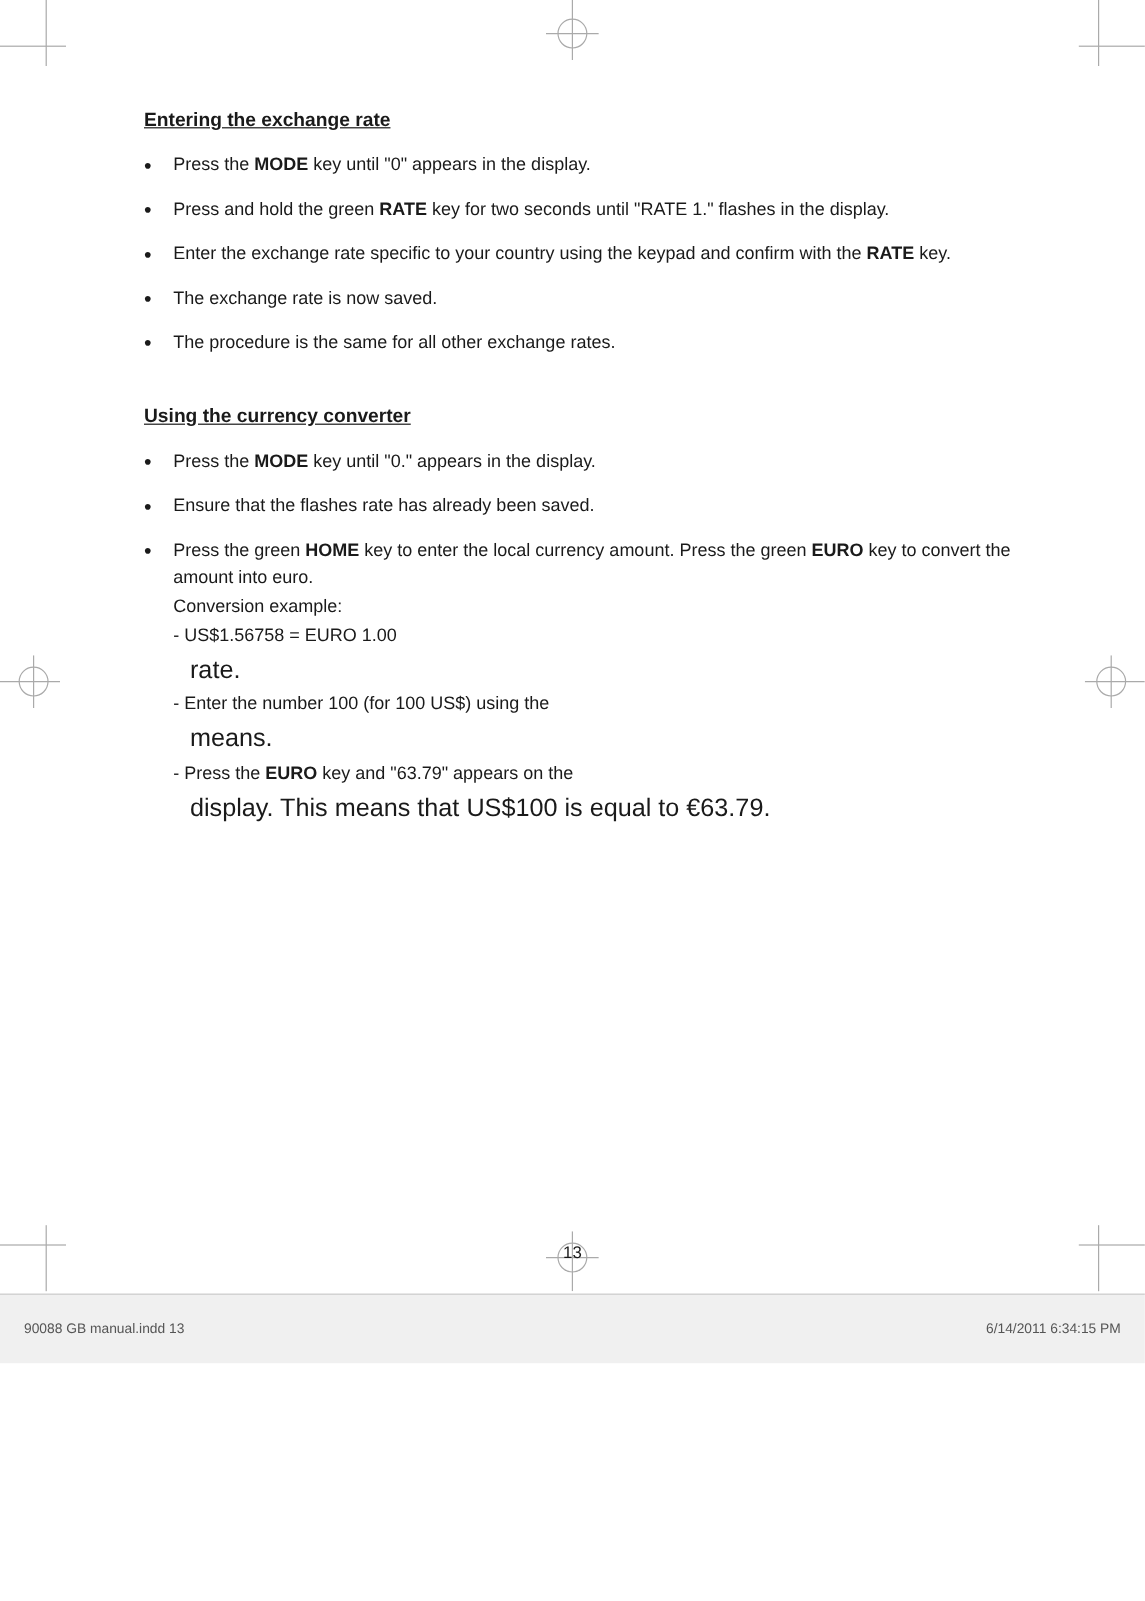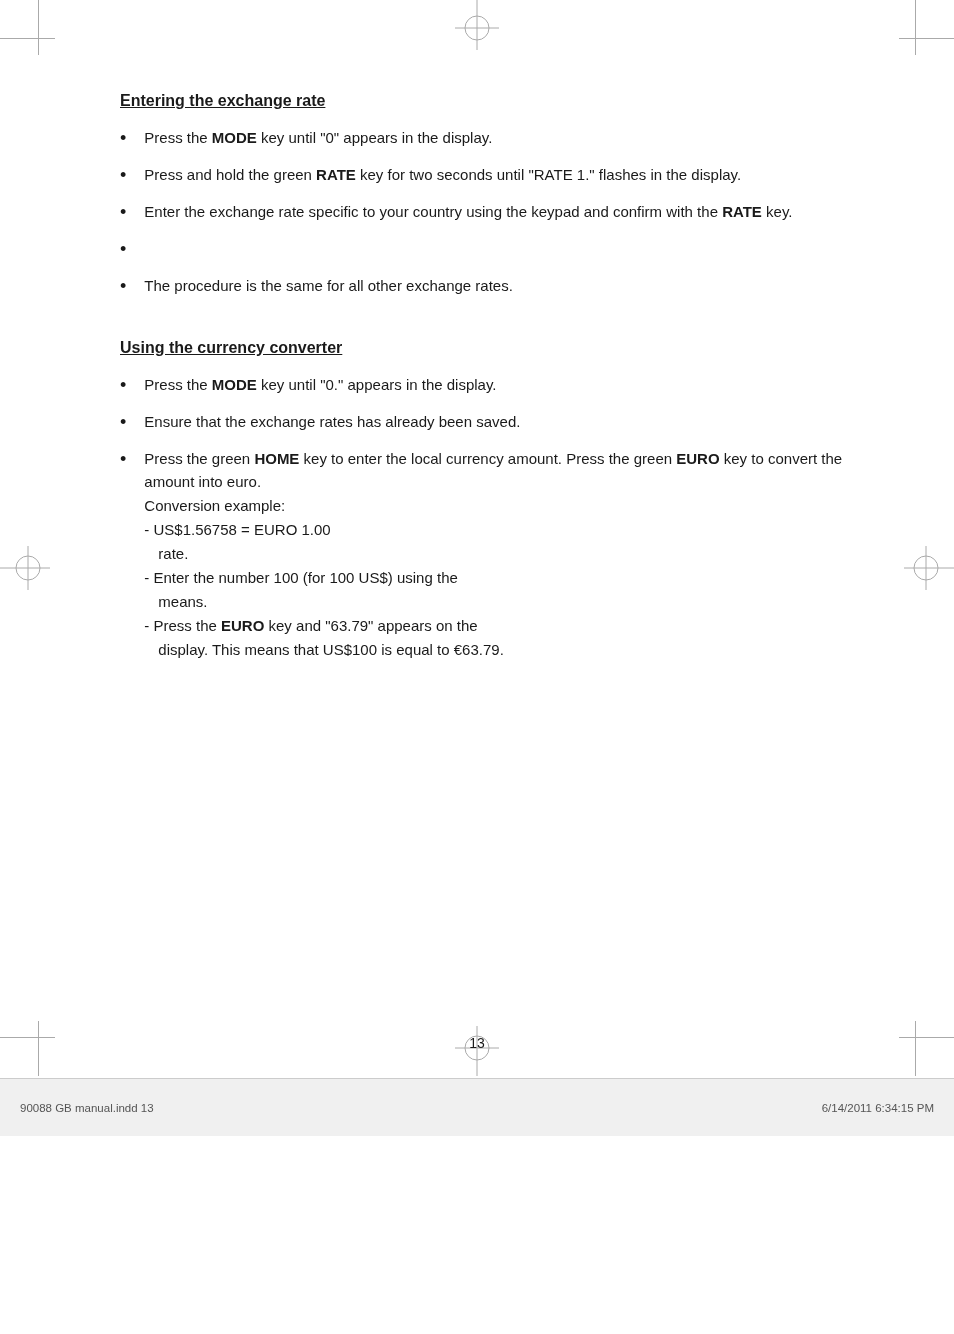--- a/index.html
+++ b/index.html
@@ -182,21 +182,21 @@
     .sub-example-line {
       font-size: 15px;
       line-height: 1.6;
       color: #1a1a1a;
       display: block;
     }
 
     .sub-example-indent {
       display: block;
       padding-left: 14px;
-      font-size: 15px;
+      font-size: 21px;
       line-height: 1.6;
       color: #1a1a1a;
     }
 
     
     .page-number {
       position: absolute;
       bottom: 85px;
       left: 50%;
       transform: translateX(-50%);
@@ -296,38 +296,39 @@
         <li>
           <span class="bullet-dot">•</span>
           <span class="bullet-text">Press and hold the green <strong>RATE</strong> key for two seconds until "RATE 1." flashes in the display.</span>
         </li>
         <li>
           <span class="bullet-dot">•</span>
           <span class="bullet-text">Enter the exchange rate specific to your country using the keypad and confirm with the <strong>RATE</strong> key.</span>
         </li>
         <li>
           <span class="bullet-dot">•</span>
+          <span class="bullet-text">The exchange rate is now saved.</span>
         </li>
         <li>
           <span class="bullet-dot">•</span>
           <span class="bullet-text">The procedure is the same for all other exchange rates.</span>
         </li>
       </ul>
     </div>
 
     <div>
       <div class="section-title">Using the currency converter</div>
       <ul class="bullet-list">
         <li>
           <span class="bullet-dot">•</span>
           <span class="bullet-text">Press  the <strong>MODE</strong> key until "0." appears in the display.</span>
         </li>
         <li>
           <span class="bullet-dot">•</span>
-          <span class="bullet-text">Ensure that the exchange rates has already been saved.</span>
+          <span class="bullet-text">Ensure that the flashes rate has already been saved.</span>
         </li>
         <li>
           <span class="bullet-dot">•</span>
           <span class="bullet-text">
             Press the green <strong>HOME</strong> key to enter the local currency amount. Press the green <strong>EURO</strong> key to convert the amount into euro.<br>
             <span class="sub-examples">
               <span class="sub-example-line">Conversion example:</span>
               <span class="sub-example-line">- US$1.56758 = EURO 1.00</span>
               <span class="sub-example-indent">rate.</span>
               <span class="sub-example-line">- Enter the number 100 (for 100 US$) using the</span>

